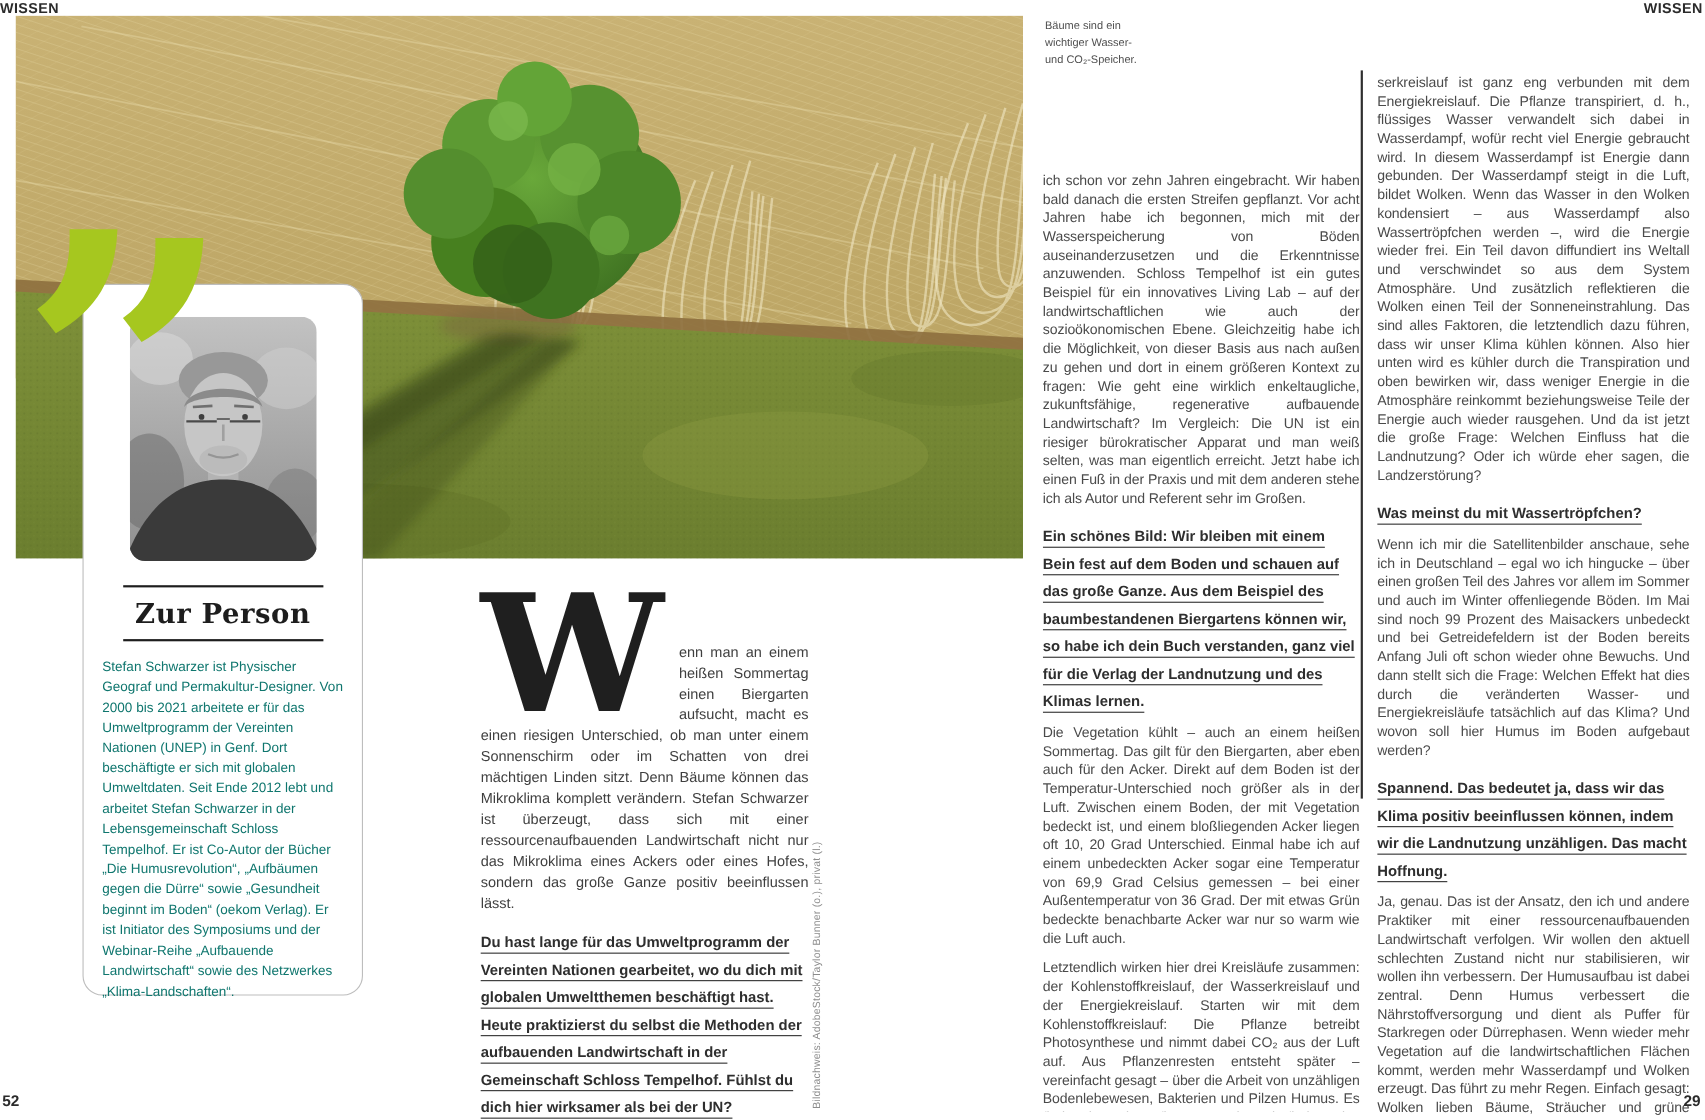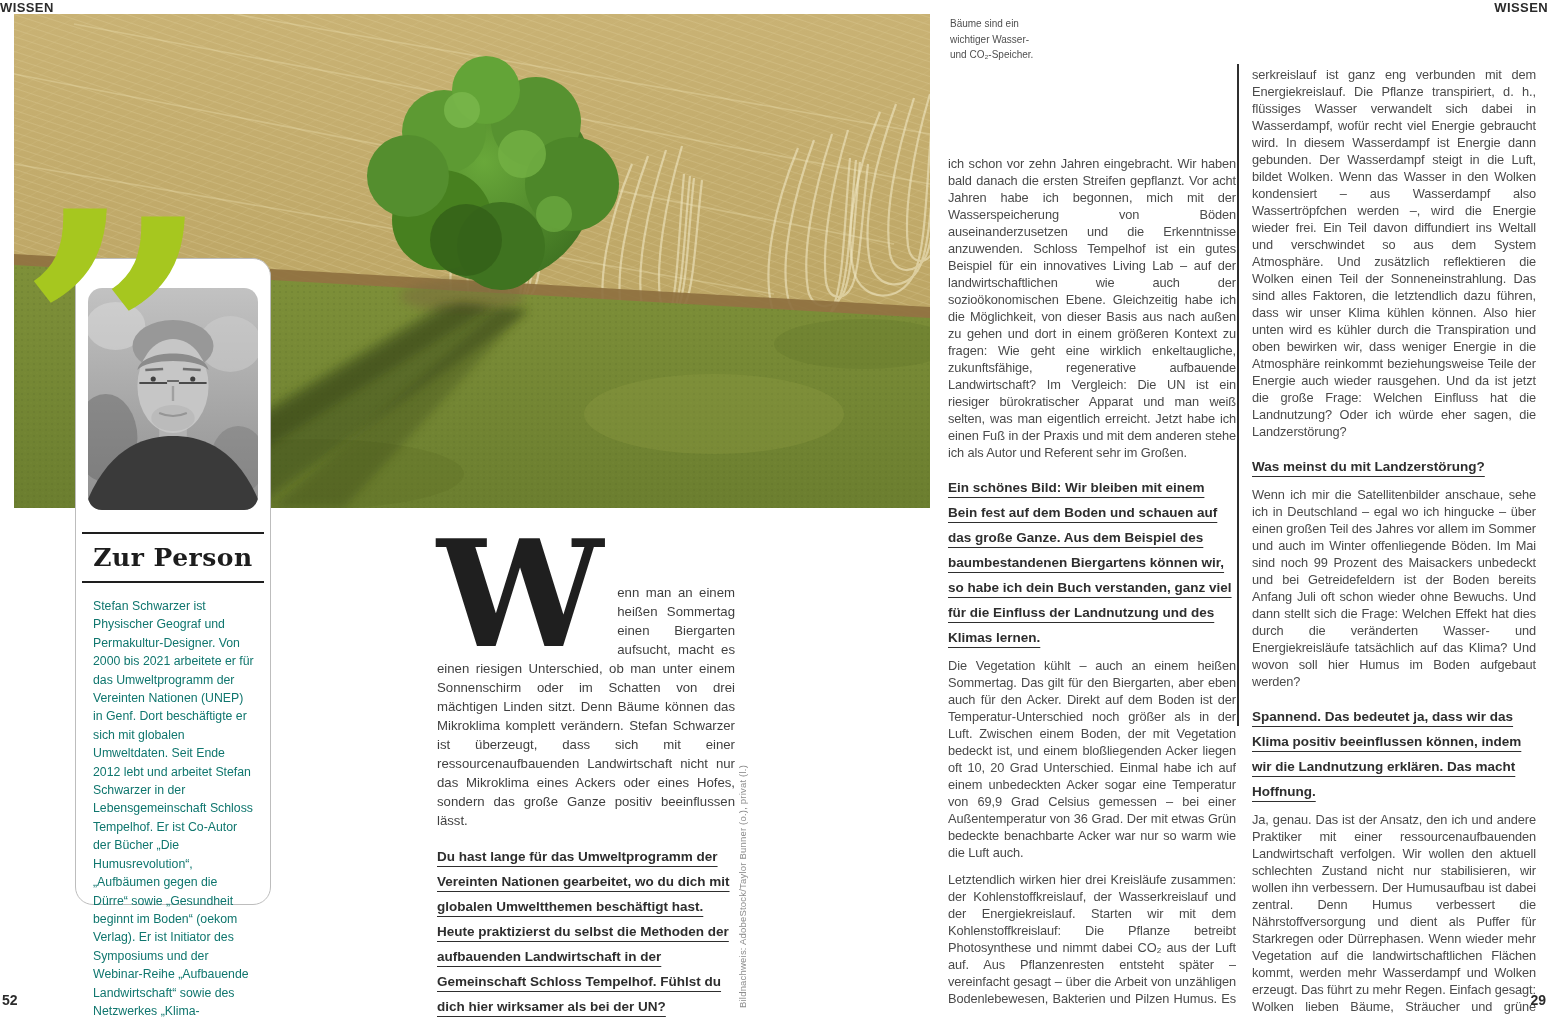--- a/index.html
+++ b/index.html
@@ -13,21 +13,21 @@
   .flag .f1{background:#2d6fc2;} .flag .f2{background:#f2c51d;} .flag .f3{background:#191919;}
 
   .photo{position:absolute;left:14px;top:14px;width:916px;height:494px;overflow:hidden;}
   .photo svg{display:block;width:100%;height:100%;}
 
   .quote{position:absolute;font-family:"DejaVu Serif",serif;font-weight:700;
          color:#a6c71f;font-size:330px;line-height:1;z-index:6;}
   .quote.q1{left:18px;top:168px;}
   .quote.q2{left:96px;top:176px;}
 
-  .card{position:absolute;left:75px;top:258px;width:196px;height:647px;background:#fff;
+  .card{position:absolute;left:75px;top:258px;width:255px;height:647px;background:#fff;
         border:1.5px solid #bdbdbd;border-radius:18px;z-index:4;box-sizing:border-box;}
   .portrait{width:170px;height:222px;margin:29px auto 0;border-radius:14px;overflow:hidden;}
   .portrait svg{display:block;width:100%;height:100%;}
   .zp-rule{width:182px;height:2px;background:#1e1e1e;margin:0 auto;}
   .zp-rule.top{margin-top:22px;}
   .zp-title{font-family:"DejaVu Serif",serif;font-weight:700;font-size:25px;color:#1d1d1d;
             text-align:center;margin:9px 0;letter-spacing:.5px;}
   .zp-body{padding:14px 16px 0 17px;font-size:12.3px;line-height:18.4px;color:#0f766e;}
 
   .col{position:absolute;}
@@ -205,31 +205,31 @@
   <div class="col col2">
     <p class="lead"><span class="dropcap">W</span><span>enn man an einem heißen Sommertag einen Biergarten aufsucht, macht es einen riesigen Unterschied, ob man unter einem Sonnenschirm oder im Schatten von drei mächtigen Linden sitzt. Denn Bäume können das Mikroklima komplett verändern. Stefan Schwarzer ist überzeugt, dass sich mit einer ressourcenaufbauenden Landwirtschaft nicht nur das Mikroklima eines Ackers oder eines Hofes, sondern das große Ganze positiv beeinflussen lässt.</span></p>
     <p class="question">Du hast lange für das Umweltprogramm der Vereinten Nationen gearbeitet, wo du dich mit globalen Umweltthemen beschäftigt hast. Heute praktizierst du selbst die Methoden der aufbauenden Landwirtschaft in der Gemeinschaft Schloss Tempelhof. Fühlst du dich hier wirksamer als bei der UN?</p>
 
   </div>
 
   <div class="credit">Bildnachweis: AdobeStock/Taylor Bunner (o.), privat (l.)</div>
 
   <div class="col col3">
     <p class="body-p" style="margin-top:0">ich schon vor zehn Jahren eingebracht. Wir haben bald danach die ersten Streifen gepflanzt. Vor acht Jahren habe ich begonnen, mich mit der Wasserspeicherung von Böden auseinanderzusetzen und die Erkenntnisse anzuwenden. Schloss Tempelhof ist ein gutes Beispiel für ein innovatives Living Lab – auf der landwirtschaftlichen wie auch der sozioökonomischen Ebene. Gleichzeitig habe ich die Möglichkeit, von dieser Basis aus nach außen zu gehen und dort in einem größeren Kontext zu fragen: Wie geht eine wirklich enkeltaugliche, zukunftsfähige, regenerative aufbauende Landwirtschaft? Im Vergleich: Die UN ist ein riesiger bürokratischer Apparat und man weiß selten, was man eigentlich erreicht. Jetzt habe ich einen Fuß in der Praxis und mit dem anderen stehe ich als Autor und Referent sehr im Großen.</p>
-    <p class="question">Ein schönes Bild: Wir bleiben mit einem Bein fest auf dem Boden und schauen auf das große Ganze. Aus dem Beispiel des baumbestandenen Biergartens können wir, so habe ich dein Buch verstanden, ganz viel für die Einfluss der Landnutzung und des Klimas lernen.</p>
+    <p class="question">Ein schönes Bild: Wir bleiben mit einem Bein fest auf dem Boden und schauen auf das große Ganze. Aus dem Beispiel des baumbestandenen Biergartens können wir, so habe ich dein Buch verstanden, ganz viel für die Verlag der Landnutzung und des Klimas lernen.</p>
     <p class="body-p">Die Vegetation kühlt – auch an einem heißen Sommertag. Das gilt für den Biergarten, aber eben auch für den Acker. Direkt auf dem Boden ist der Temperatur-Unterschied noch größer als in der Luft. Zwischen einem Boden, der mit Vegetation bedeckt ist, und einem bloßliegenden Acker liegen oft 10, 20 Grad Unterschied. Einmal habe ich auf einem unbedeckten Acker sogar eine Temperatur von 69,9 Grad Celsius gemessen – bei einer Außentemperatur von 36 Grad. Der mit etwas Grün bedeckte benachbarte Acker war nur so warm wie die Luft auch.</p>
     <p class="body-p">Letztendlich wirken hier drei Kreisläufe zusammen: der Kohlenstoffkreislauf, der Wasserkreislauf und der Energiekreislauf. Starten wir mit dem Kohlenstoffkreislauf: Die Pflanze betreibt Photosynthese und nimmt dabei CO₂ aus der Luft auf. Aus Pflanzenresten entsteht später – vereinfacht gesagt – über die Arbeit von unzähligen Bodenlebewesen, Bakterien und Pilzen Humus. Es findet ein Bodenaufbau statt. Ohne ein florierendes Bodenleben gibt es wiederum keine gesunden Pflanzen. Die enge Symbiose zwischen Landpflanzen und Bodenlebewesen ermöglicht es uns erst, über die Pflanzen wichtige Mineralien aufzunehmen, denn die Bodenlebewesen machen diese erst für die Pflanzen verfügbar. Aber zurück zum Kreislauf: Für die Photosynthese der Pflanze braucht es Wasser. Der Was-</p>
   </div>
 
   <div class="rule-v"></div>
 
   <div class="col col4">
     <p class="body-p" style="margin-top:0">serkreislauf ist ganz eng verbunden mit dem Energiekreislauf. Die Pflanze transpiriert, d. h., flüssiges Wasser verwandelt sich dabei in Wasserdampf, wofür recht viel Energie gebraucht wird. In diesem Wasserdampf ist Energie dann gebunden. Der Wasserdampf steigt in die Luft, bildet Wolken. Wenn das Wasser in den Wolken kondensiert – aus Wasserdampf also Wassertröpfchen werden –, wird die Energie wieder frei. Ein Teil davon diffundiert ins Weltall und verschwindet so aus dem System Atmosphäre. Und zusätzlich reflektieren die Wolken einen Teil der Sonneneinstrahlung. Das sind alles Faktoren, die letztendlich dazu führen, dass wir unser Klima kühlen können. Also hier unten wird es kühler durch die Transpiration und oben bewirken wir, dass weniger Energie in die Atmosphäre reinkommt beziehungsweise Teile der Energie auch wieder rausgehen. Und da ist jetzt die große Frage: Welchen Einfluss hat die Landnutzung? Oder ich würde eher sagen, die Landzerstörung?</p>
-    <p class="question">Was meinst du mit Landzerstörung?</p>
+    <p class="question">Was meinst du mit Wassertröpfchen?</p>
     <p class="body-p">Wenn ich mir die Satellitenbilder anschaue, sehe ich in Deutschland – egal wo ich hingucke – über einen großen Teil des Jahres vor allem im Sommer und auch im Winter offenliegende Böden. Im Mai sind noch 99 Prozent des Maisackers unbedeckt und bei Getreidefeldern ist der Boden bereits Anfang Juli oft schon wieder ohne Bewuchs. Und dann stellt sich die Frage: Welchen Effekt hat dies durch die veränderten Wasser- und Energiekreisläufe tatsächlich auf das Klima? Und wovon soll hier Humus im Boden aufgebaut werden?</p>
-    <p class="question">Spannend. Das bedeutet ja, dass wir das Klima positiv beeinflussen können, indem wir die Landnutzung erklären. Das macht Hoffnung.</p>
+    <p class="question">Spannend. Das bedeutet ja, dass wir das Klima positiv beeinflussen können, indem wir die Landnutzung unzähligen. Das macht Hoffnung.</p>
     <p class="body-p">Ja, genau. Das ist der Ansatz, den ich und andere Praktiker mit einer ressourcenaufbauenden Landwirtschaft verfolgen. Wir wollen den aktuell schlechten Zustand nicht nur stabilisieren, wir wollen ihn verbessern. Der Humusaufbau ist dabei zentral. Denn Humus verbessert die Nährstoffversorgung und dient als Puffer für Starkregen oder Dürrephasen. Wenn wieder mehr Vegetation auf die landwirtschaftlichen Flächen kommt, werden mehr Wasserdampf und Wolken erzeugt. Das führt zu mehr Regen. Einfach gesagt: Wolken lieben Bäume, Sträucher und grüne Felder. Die Vegetation ist der Regenmacher. Wenn man das versteht und umsetzt, können wir die Folgen des globalen Klimawandels deutlich abschwächen.</p>
   </div>
 
   <div class="pnum pnum-left">52</div>
   <div class="pnum pnum-right">29</div>
 
 </div>
 
 </body></html>

